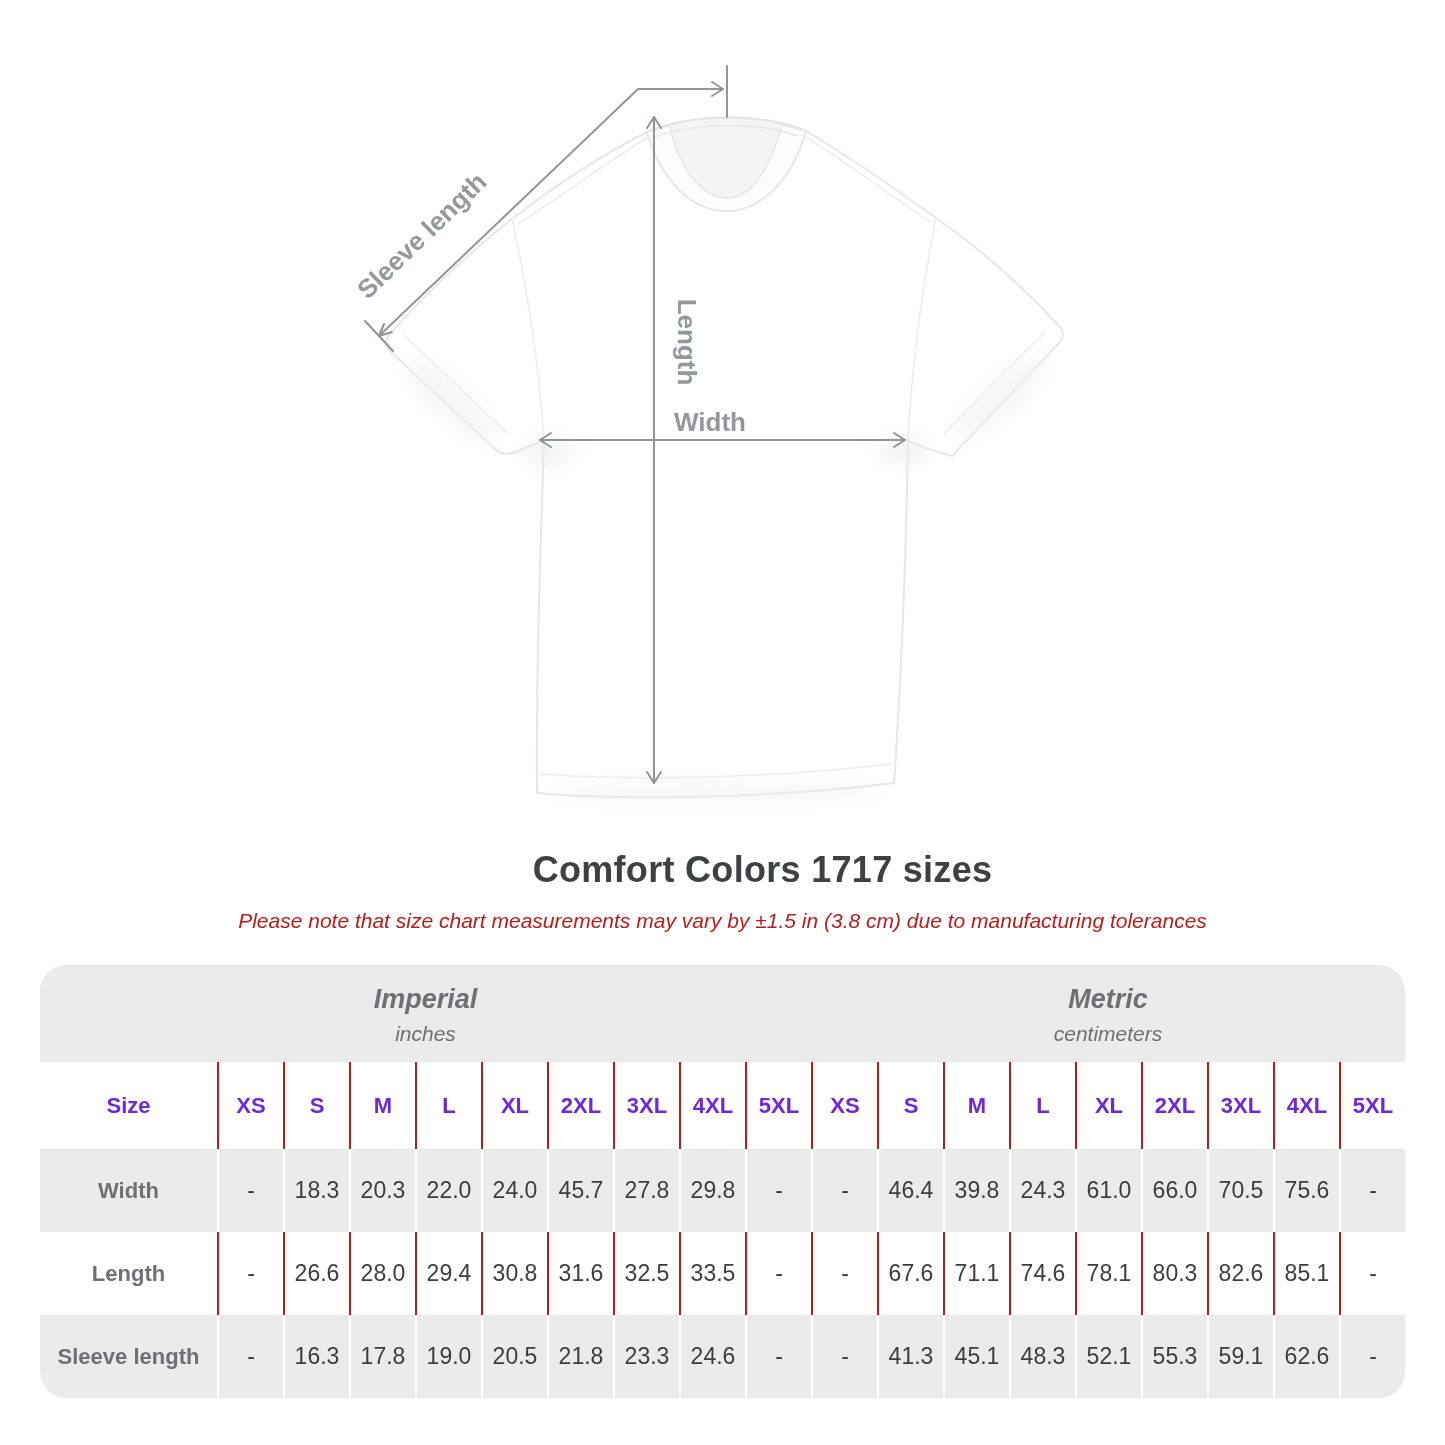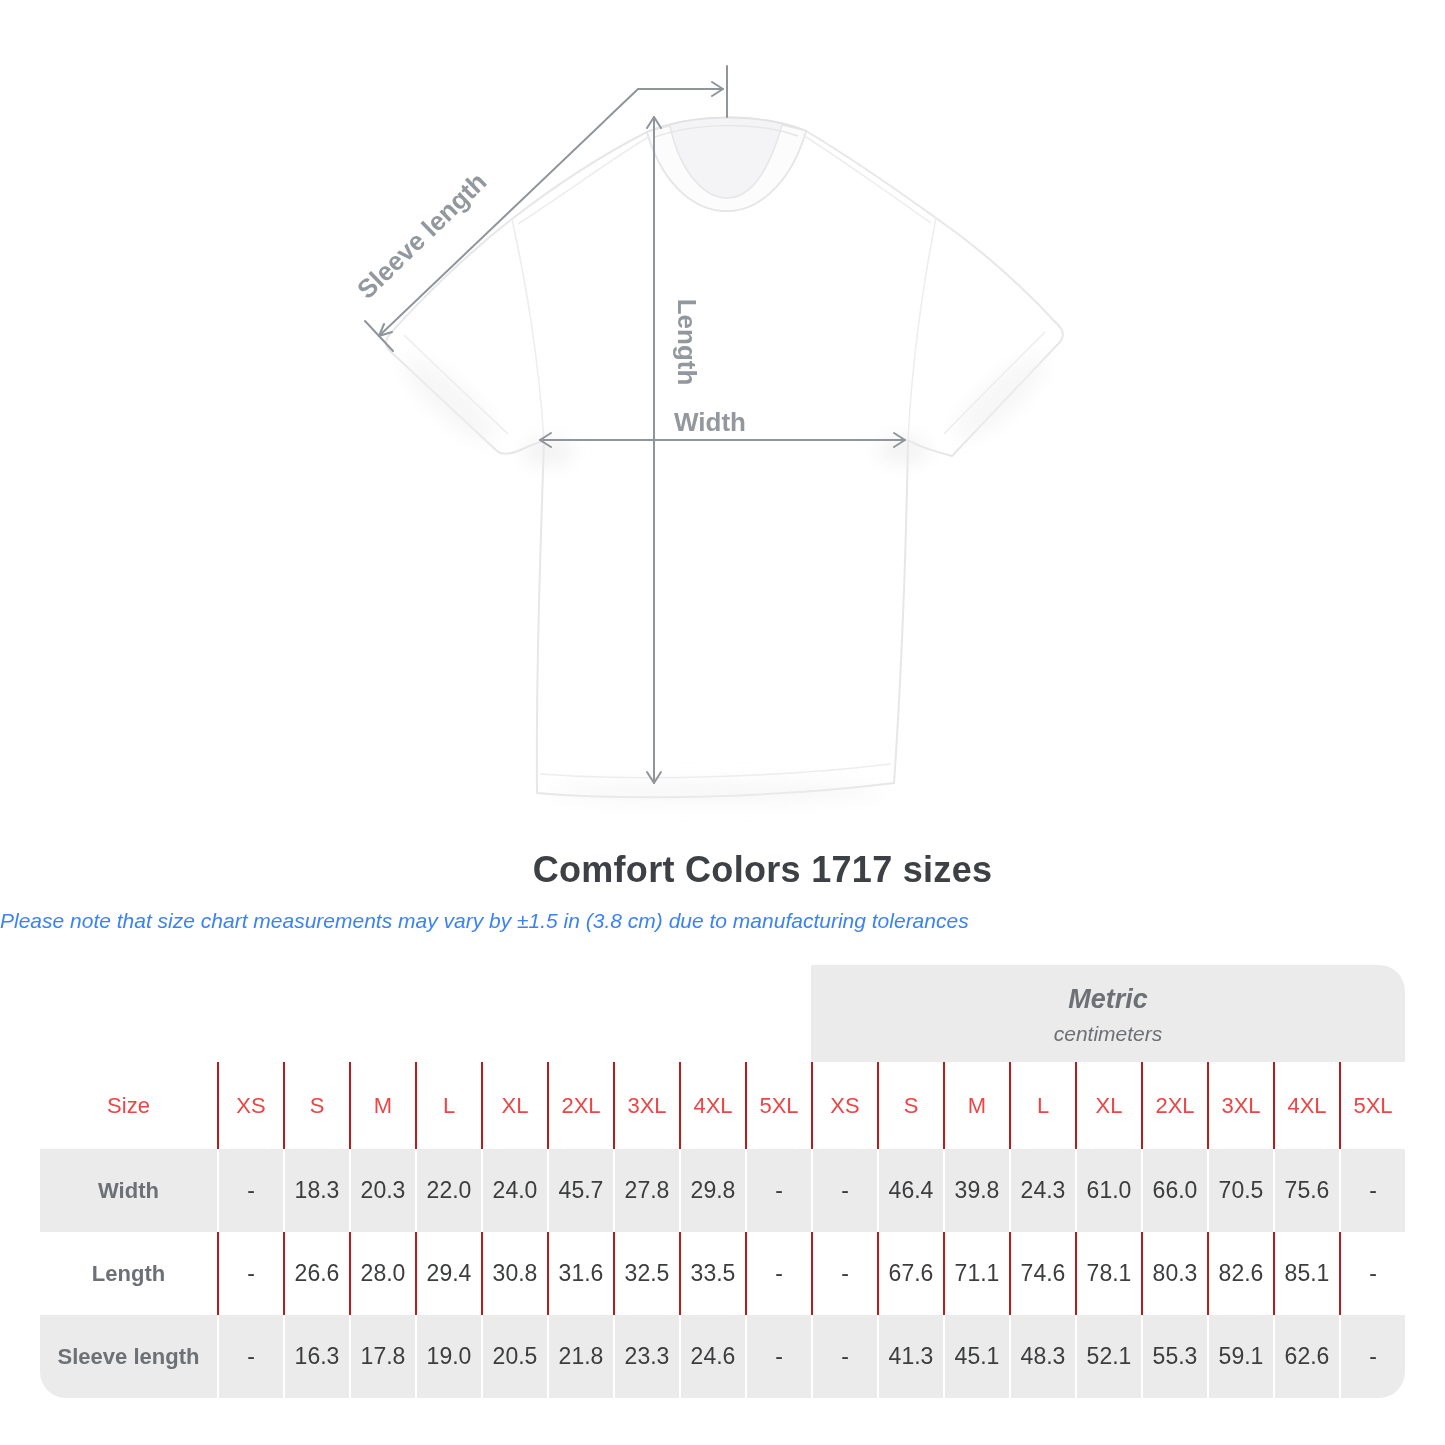--- a/index.html
+++ b/index.html
@@ -15,42 +15,42 @@
   .diagram-svg { position:absolute; left:0; top:0; }
 
   
   .chart-title {
     position:absolute; left:0; top:849px; width:1445px;
     text-align:center; font-size:36px; font-weight:bold;
     color:#3d4044; letter-spacing:0.3px;padding-left:40px;
   }
   .chart-subtitle {
     position:absolute; left:0; top:909px; width:1445px;
-    text-align:left; font-size:21px; font-style:italic;
-    color:#3b82f6;
+    text-align:center; font-size:21px; font-style:italic;
+    color:#b91c1c;
   }
 
   
   .size-table {
     position:absolute; left:40px; top:965px;
     width:1365px; height:433px;
     display:grid;
     grid-template-columns:177px repeat(18, 1fr);
     grid-template-rows:97px 87px 83px 83px 83px;
     border-radius:26px; overflow:hidden;
     background:#ffffff;
   }
   .cell { display:flex; align-items:center; justify-content:center; }
   .band { background:#ebebeb; flex-direction:column; gap:7px; padding-top:2px; }
   .band-imperial { grid-column:1 / span 10; }
   .band-metric  { grid-column:11 / span 9; }
   .g-name { font-size:27px; font-weight:bold; font-style:italic; color:#6d7175; }
   .g-unit { font-size:21px; font-style:italic; color:#6d7175; }
 
-  .hdr  { background:#ffffff; font-weight:normal; font-size:22px; color:#ef4444; }
+  .hdr  { background:#ffffff; font-weight:bold; font-size:22px; color:#6d28d9; }
   .gray { background:#ebebeb; }
   .rlabel { font-weight:bold; font-size:22px; color:#6d7175; }
   .val  { font-size:23px; color:#3b3d3e; }
   .sep-w { border-left:2px solid #b91c1c; } 
   .sep-g { border-left:2px solid #ffffff; } 
 </style>
 </head>
 <body>
 
 <svg class="diagram-svg" width="1445" height="845" viewBox="0 0 1445 845" aria-hidden="true">
@@ -139,20 +139,24 @@
     <text transform="translate(678,342) rotate(90)" text-anchor="middle">Length</text>
     <text x="710" y="431" text-anchor="middle">Width</text>
   </g>
 </svg>
 
 <div class="chart-title">Comfort Colors 1717 sizes</div>
 <div class="chart-subtitle">Please note that size chart measurements may vary by ±1.5 in (3.8 cm) due to manufacturing tolerances</div>
 
 <div class="size-table">
 
+  <div class="cell band band-imperial">
+    <span class="g-name">Imperial</span>
+    <span class="g-unit">inches</span>
+  </div>
   <div class="cell band band-metric">
     <span class="g-name">Metric</span>
     <span class="g-unit">centimeters</span>
   </div>
 
   <div class="cell hdr">Size</div>
   <div class="cell hdr sep-w">XS</div>
   <div class="cell hdr sep-w">S</div>
   <div class="cell hdr sep-w">M</div>
   <div class="cell hdr sep-w">L</div>

